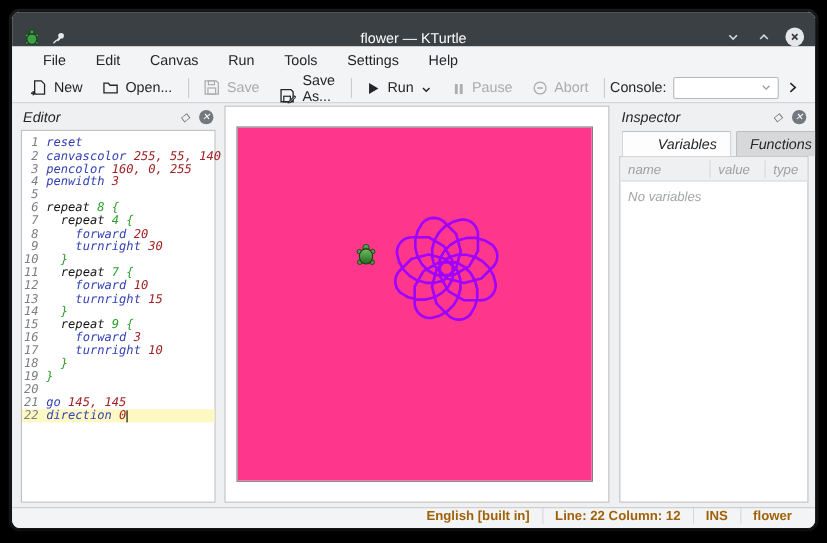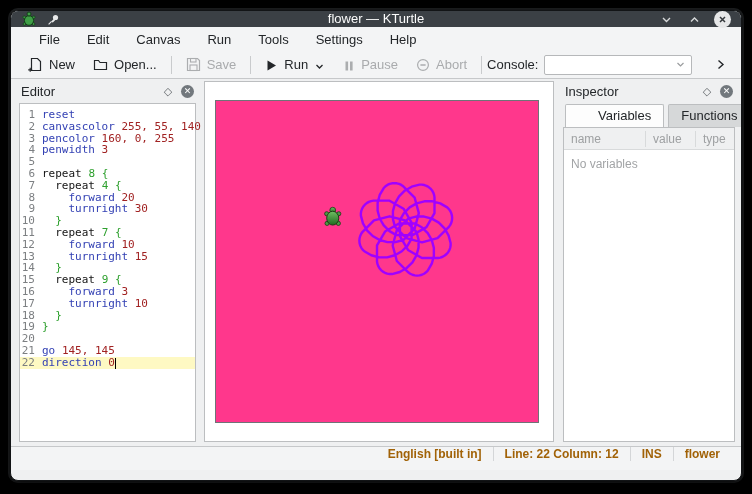--- a/index.html
+++ b/index.html
@@ -3,21 +3,21 @@
 <meta charset="utf-8">
 <style>
   * { box-sizing: border-box; margin: 0; padding: 0; }
   html,body { width:752px; height:494px; background:#000; overflow:hidden;
     font-family:"Liberation Sans", sans-serif; }
   .window { position:absolute; left:10px; top:10px; width:732px; height:471px;
     border-radius:8px; background:#eff0f1; overflow:hidden;
     border:1px solid #121416; box-shadow:0 2px 9px rgba(0,0,0,.95), 0 0 0 2px rgba(70,75,80,.45); }
 
   
-  .titlebar { height:16px; background:#3b4045; display:flex; align-items:flex-start;
+  .titlebar { height:31px; background:#3b4045; display:flex; align-items:flex-end;
     position:relative; padding:0 10px; }
   .titlebar .tb-left { display:flex; align-items:center; gap:8px; }
   .titlebar .title { position:absolute; left:0; right:0; text-align:center;
     color:#fcfcfc; font-size:13px; pointer-events:none; }
   .titlebar .tb-right { margin-left:auto; display:flex; align-items:center; gap:12px; z-index:2; }
   .tb-btn { width:16px; height:16px; display:flex; align-items:center; justify-content:center; cursor:default; }
   .close-circle { width:17px; height:17px; border-radius:50%; background:#e6e7e8;
     display:flex; align-items:center; justify-content:center; }
 
   
@@ -30,21 +30,21 @@
     display:flex; align-items:center; padding:0 8px; font-size:13px; color:#232629; }
   .tool-btn { display:flex; align-items:flex-end; gap:6px; padding:3px 9px; border-radius:3px; }
   .tool-btn.disabled { color:#a9abad; }
   .tool-sep { width:1px; height:18px; background:#c9cbcd; margin:0 5px; }
   .combo { width:148px; height:20px; background:#fff; border:1px solid #b6b8ba; border-radius:2px;
     display:flex; align-items:center; justify-content:flex-end; padding:0 5px; margin-left:6px; }
   .overflow-btn { margin-left:auto; padding:0 6px; }
 
   
   .main { position:relative; height:367px; background:#eff0f1; }
-  .dock { position:absolute; top:2px; bottom:4px; }
+  .dock { position:absolute; top:2px; bottom:4px;font-style:italic; }
   .dock-header { height:20px; display:flex; align-items:center; padding:0 6px;
     font-size:13px; color:#232629; }
   .dock-header .spacer { flex:1; }
   .dock-icon { width:14px; height:14px; display:flex; align-items:center; justify-content:center;
     color:#5f6468; font-size:11px; margin-left:6px; }
   .dock-close { width:13px; height:13px; border-radius:50%; background:#72787d; color:#fff;
     font-size:9px; line-height:13px; text-align:center; margin-left:6px; }
   .dock-body { position:absolute; top:22px; left:4px; right:4px; bottom:0;
     background:#fff; border:1px solid #bcbec0; }
 
@@ -175,20 +175,30 @@
     <div class="tool-sep"></div>
     <div class="tool-btn disabled">
       <span>
         <svg width="15" height="15" viewBox="0 0 15 15">
             <path d="M1.5 1.5 h10 l2 2 v10 h-12 z" fill="none" stroke="#abadaf" stroke-width="1.2"></path>
             <rect x="4" y="8" width="7" height="5.5" fill="none" stroke="#abadaf" stroke-width="1.1"></rect>
             <rect x="4.5" y="1.5" width="5.5" height="3.5" fill="none" stroke="#abadaf" stroke-width="1.1"></rect>
           </svg>
       </span>
       <span>Save</span>
+    </div>
+    <div class="tool-btn">
+      <span>
+        <svg width="15" height="15" viewBox="0 0 15 15">
+            <path d="M1.5 1.5 h9 l2 2 v9 h-11 z" fill="none" stroke="#232629" stroke-width="1.2"></path>
+            <rect x="4" y="7.5" width="6" height="5" fill="none" stroke="#232629" stroke-width="1.1"></rect>
+            <path d="M8.5 12.5 L13.8 7.2 l1 1 L9.5 13.5 l-1.6 .6 z" fill="#fff" stroke="#232629" stroke-width="1"></path>
+          </svg>
+      </span>
+      <span>Save As...</span>
     </div>
     <div class="tool-sep"></div>
     <div class="tool-btn">
       <span>
         <svg width="13" height="13" viewBox="0 0 13 13">
             <path d="M2.5 1.5 L11 6.5 L2.5 11.5 z" fill="#232629"></path>
           </svg>
       </span>
       <span>Run</span>
       <span>

